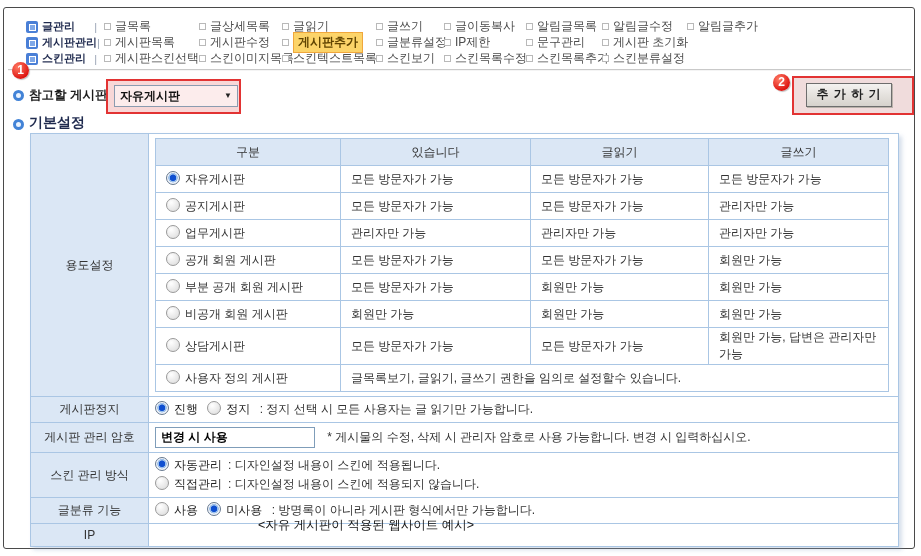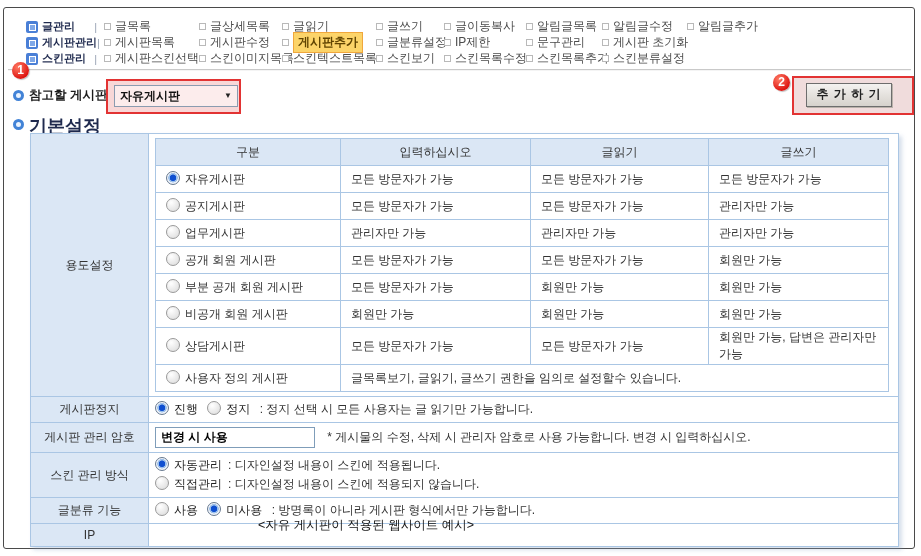--- a/index.html
+++ b/index.html
@@ -48,21 +48,21 @@
           font-weight:bold;color:#111;cursor:pointer;}
   .select::after{content:"▼";position:absolute;right:5px;top:0;line-height:20px;font-size:8px;color:#222;}
 
   .addbox{position:absolute;left:792px;top:76px;width:118px;height:35px;
           border:2px solid #e23333;background:#f0dcdc;}
   .addbtn{position:absolute;left:806px;top:83px;width:84px;height:22px;
           border:1px solid #6d6d6d;background:linear-gradient(#f4f2f0,#d6d2cc);
           font-weight:bold;font-size:12px;color:#222;text-align:center;line-height:20px;
           letter-spacing:1px;box-shadow:1px 1px 0 #b9b2aa;cursor:pointer;}
 
-  .sec-title{position:absolute;left:29px;top:114px;font-weight:bold;color:#1f2a4e;font-size:18px;}
+  .sec-title{position:absolute;left:29px;top:114px;font-weight:bold;color:#1f2a4e;font-size:14px;}
 
   
   .main-wrap{position:absolute;left:30px;top:133px;}
   table.main{border-collapse:collapse;table-layout:fixed;width:868px;
              box-shadow:3px 3px 4px rgba(140,165,200,.35);background:#fff;}
   table.main td{border:1px solid #aac6e4;vertical-align:middle;}
   td.lbl{background:#dbe7f5;text-align:center;color:#333;}
   td.val{padding:3px 6px;background:#fff;}
   .inp{display:inline-block;box-sizing:border-box;border:1px solid #7f9db9;background:#fff;
        height:21px;line-height:19px;padding:0 5px;font-weight:bold;color:#000;vertical-align:middle;}
@@ -250,21 +250,21 @@
       <table class="usage">
         <colgroup>
                 <col style="width:185px">
                 <col style="width:190px">
                 <col style="width:178px">
                 <col style="width:180px">
               </colgroup>
         <tbody>
                 <tr>
           <th>구분</th>
-          <th>입력하십시오</th>
+          <th>있습니다</th>
           <th>글읽기</th>
           <th>글쓰기</th>
         </tr>
         <tr>
           <td><i class="rd on"></i><span>자유게시판</span></td>
           <td>모든 방문자가 가능</td>
           <td>모든 방문자가 가능</td>
           <td>모든 방문자가 가능</td>
         </tr>
         <tr>

